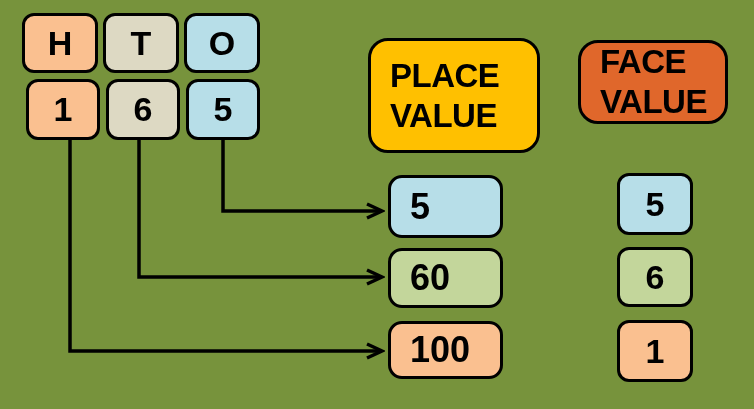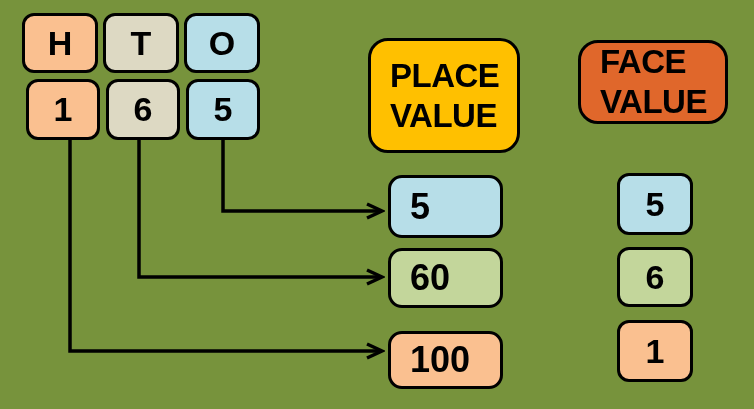--- a/index.html
+++ b/index.html
@@ -68,31 +68,31 @@
   </svg>
 
   <div class="bx grid-box" style="left: 22px; top: 13px; background: rgb(250, 192, 144);">H</div>
   <div class="bx grid-box" style="left: 103px; top: 13px; background: rgb(221, 217, 195);">T</div>
   <div class="bx grid-box" style="left: 184px; top: 13px; background: rgb(183, 222, 232);">O</div>
 
   <div class="bx digit-box" style="left: 26px; background: rgb(250, 192, 144);">1</div>
   <div class="bx digit-box" style="left: 106px; background: rgb(221, 217, 195);">6</div>
   <div class="bx digit-box" style="left: 186px; background: rgb(183, 222, 232);">5</div>
 
-  <div class="bx header-box" style="left: 368px; top: 38px; width: 152px; height: 115px; background: rgb(255, 192, 0);">
+  <div class="bx header-box" style="left: 368px; top: 38px; width: 172px; height: 115px; background: rgb(255, 192, 0);">
     <span>PLACE</span>
     <span>VALUE</span>
   </div>
 
   <div class="bx header-box" style="left: 578px; top: 40px; width: 150px; height: 84px; background: rgb(224, 103, 43);">
     <span>FACE</span>
     <span>VALUE</span>
   </div>
 
   <div class="bx pv-box" style="top: 175px; height: 63px; background: rgb(183, 222, 232);">5</div>
   <div class="bx pv-box" style="top: 248px; height: 60px; background: rgb(195, 214, 155); text-align: center;">60</div>
-  <div class="bx pv-box" style="top: 321px; height: 58px; background: rgb(250, 192, 144); margin-top: 10px;">100</div>
+  <div class="bx pv-box" style="top: 321px; height: 58px; background: rgb(250, 192, 144);">100</div>
 
   <div class="bx fv-box" style="top: 173px; height: 62px; background: rgb(183, 222, 232);">5</div>
   <div class="bx fv-box" style="top: 247px; height: 60px; background: rgb(195, 214, 155);">6</div>
   <div class="bx fv-box" style="top: 320px; height: 62px; background: rgb(250, 192, 144);">1</div>
 
 </div>
 
 </body></html>

